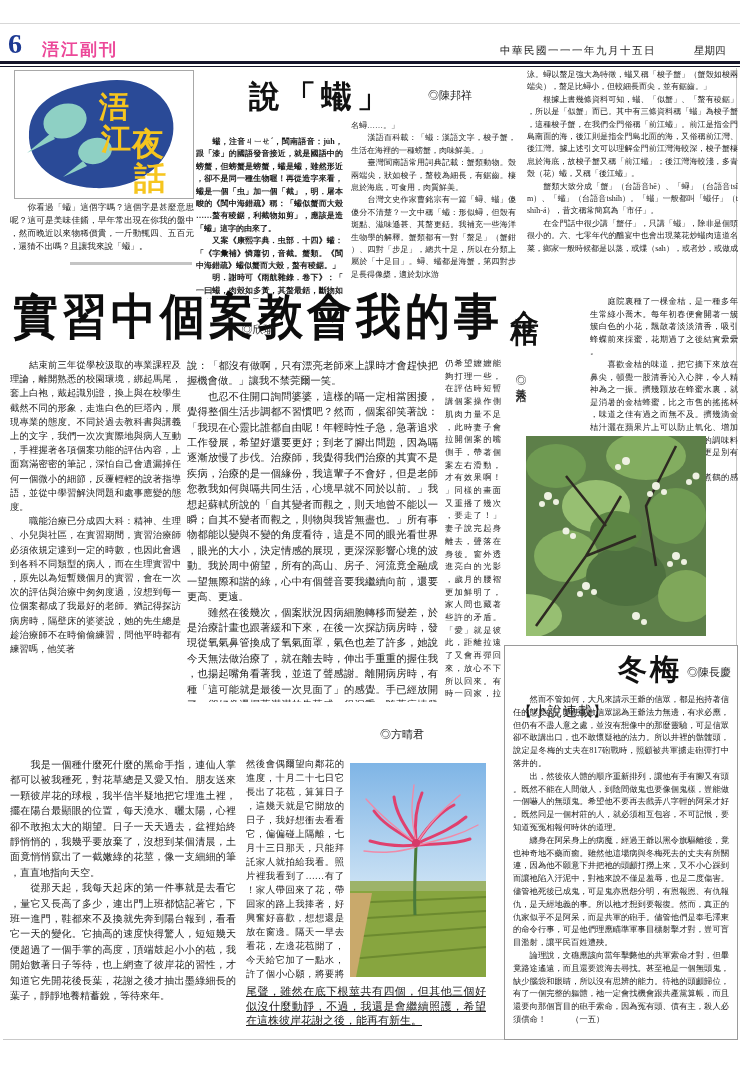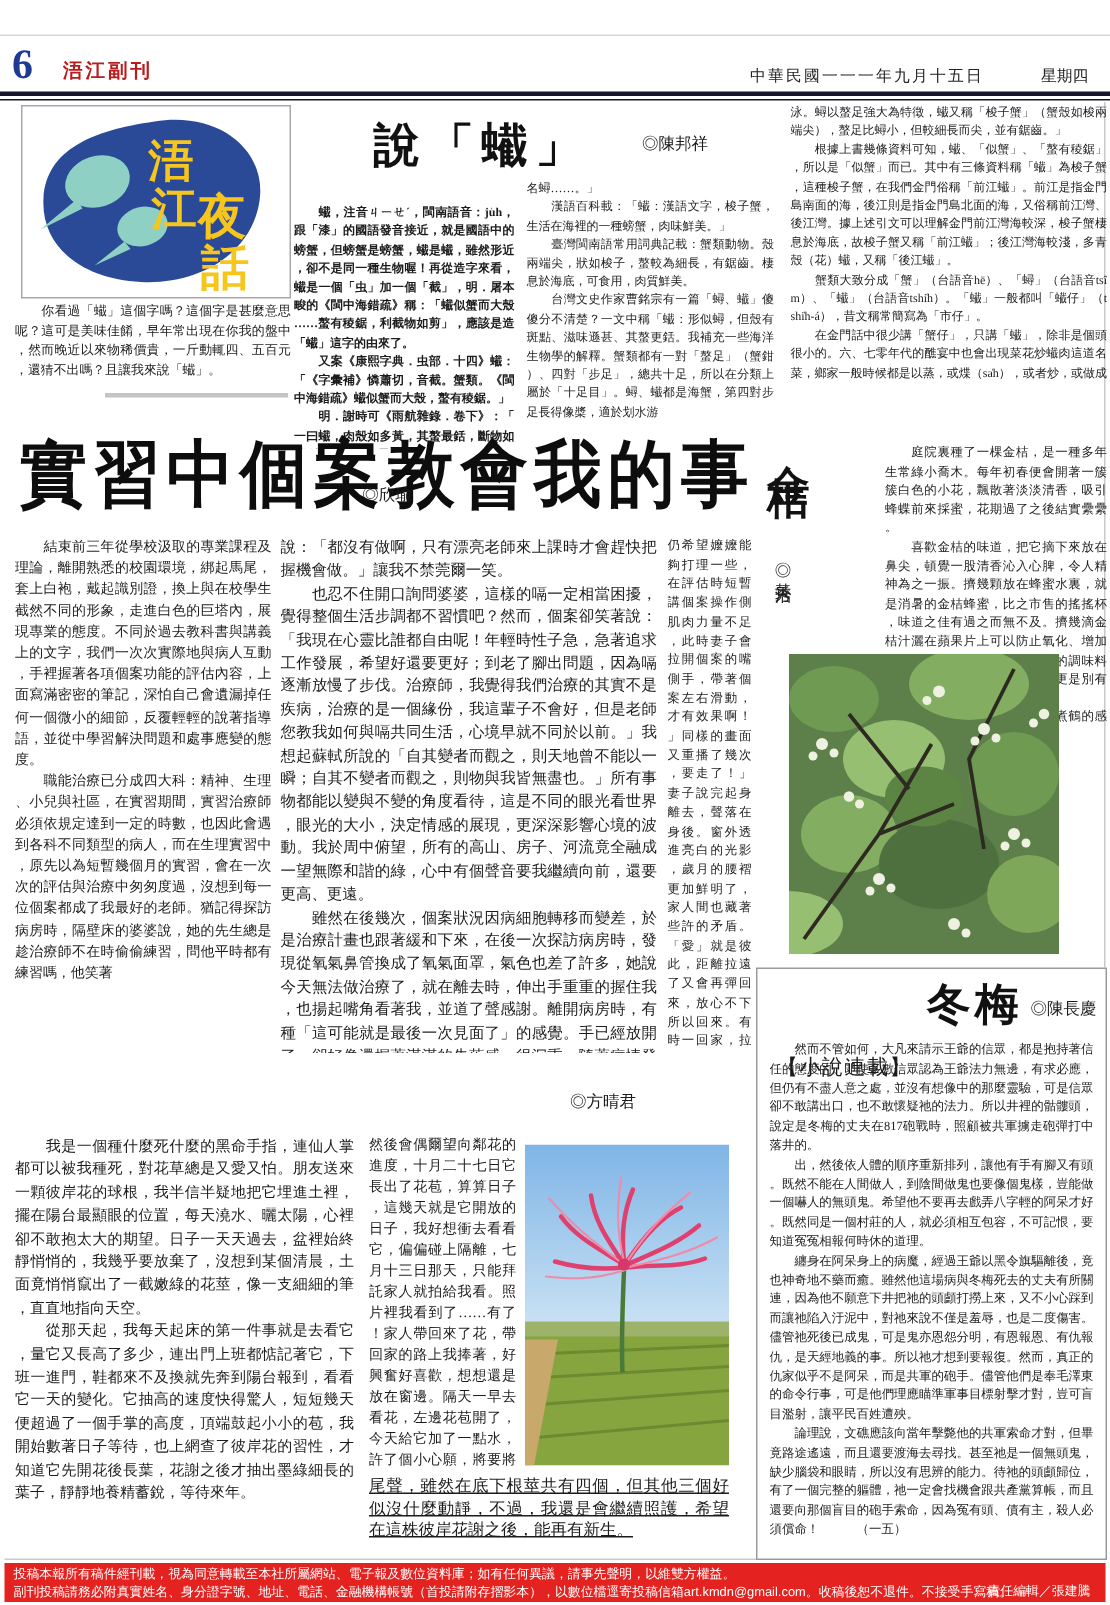--- a/index.html
+++ b/index.html
@@ -5,21 +5,21 @@
   html,body{margin:0;padding:0;background:#efefef;}
   #page{position:relative;width:740px;height:1070px;background:#fff;margin:0 auto;
         font-family:"Liberation Serif",serif;color:#1b1b1b;overflow:hidden;}
   .abs{position:absolute;}
   .col{position:absolute;text-align:justify;white-space:pre-line;overflow:hidden;
        color:#1c1c1c;word-break:break-all;line-break:anywhere;}
   .hairline{position:absolute;background:#c9c9c9;}
   
   #hdr-pagenum{left:8px;top:28px;font-size:28px;font-weight:bold;color:#1e3a93;
                font-family:"Liberation Serif",serif;}
-  #hdr-section{left:42px;top:38px;font-size:13px;font-weight:bold;color:#b91c1c;letter-spacing:2px;}
+  #hdr-section{left:42px;top:38px;font-size:17px;font-weight:bold;color:#ec4899;letter-spacing:2px;}
   #hdr-masthead{left:288px;top:30px;font-size:27px;font-weight:bold;letter-spacing:17px;color:#111;}
   #hdr-date{left:500px;top:44px;font-size:10.5px;letter-spacing:1.5px;color:#222;}
   #hdr-weekday{left:694px;top:44px;font-size:10.5px;color:#222;}
   #rule-top{left:0;top:23px;width:740px;height:1px;background:#d7d7d7;position:absolute;}
   #rule-thick{left:0;top:61px;width:740px;height:3px;background:#14142a;position:absolute;}
   #rule-thin{left:0;top:66px;width:740px;height:1px;background:#14142a;position:absolute;}
   
   #logo-box{left:14px;top:70px;width:178px;height:127px;border:1px solid #a8a8a8;background:#fff;}
   
   #night-intro{left:10px;top:201px;width:184px;height:58px;font-size:8.6px;line-height:13px;}
@@ -217,19 +217,14 @@
         <path d="M66,78 C60,52 62,38 64,22"></path>
         <path d="M68,78 C84,54 96,44 110,32"></path>
         <path d="M68,82 C94,76 110,72 128,62"></path>
         <path d="M66,84 C46,90 32,90 14,88"></path>
       </g>
       <circle cx="66" cy="80" r="4" fill="#d63968"></circle>
     </svg>
   </div>
   <div class="col" id="bianhua-below">尾聲，雖然在底下根莖共有四個，但其他三個好似沒什麼動靜，不過，我還是會繼續照護，希望在這株彼岸花謝之後，能再有新生。</div>
 
-  <div class="abs" id="footer-banner">
-    <div>投稿本報所有稿件經刊載，視為同意轉載至本社所屬網站、電子報及數位資料庫；如有任何異議，請事先聲明，以維雙方權益。</div>
-    <div>副刊投稿請務必附真實姓名、身分證字號、地址、電話、金融機構帳號（首投請附存摺影本），以數位檔逕寄投稿信箱art.kmdn@gmail.com。收稿後恕不退件。不接受手寫稿。</div>
-    <div id="footer-editor">責任編輯／張建騰</div>
-  </div>
 
 </div>
 
 </body></html>

